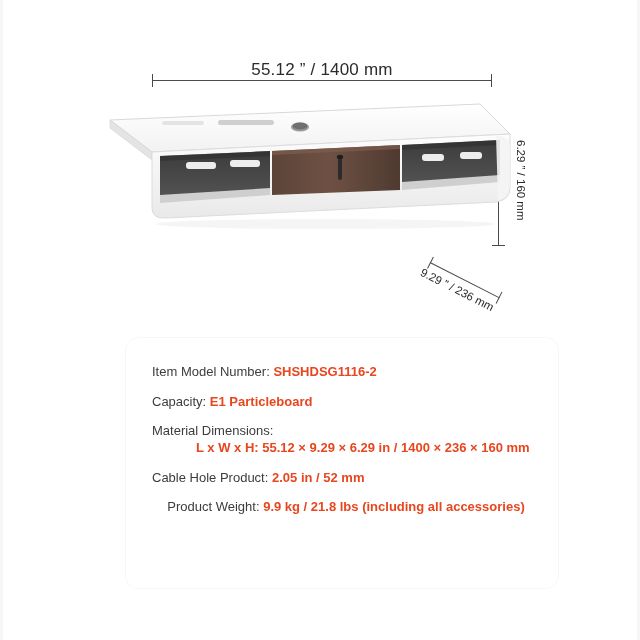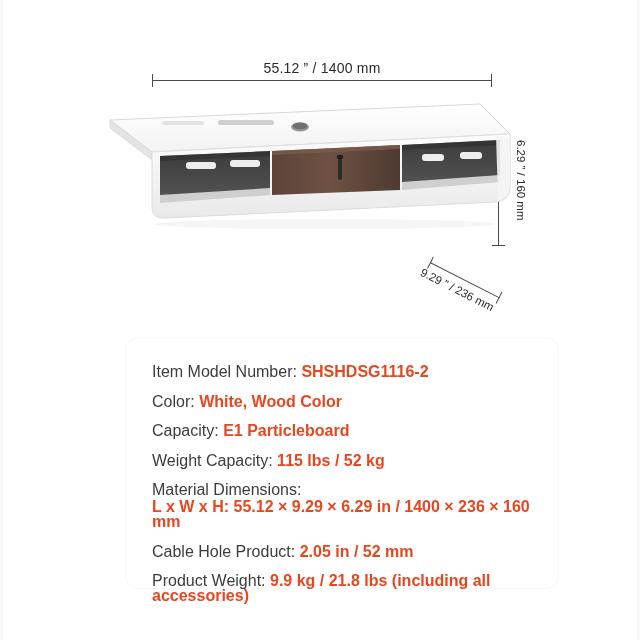--- a/index.html
+++ b/index.html
@@ -45,21 +45,21 @@
     background: #4a4a4a;
   }
   .dim-top .tick-l { left: 0; }
   .dim-top .tick-r { left: 339px; }
   .dim-top-label {
     position: absolute;
     left: 152px;
     top: 60px;
     width: 340px;
     text-align: center;
-    font-size: 14px;
+    font-size: 17px;
     color: #2b2b2b;
     letter-spacing: 0.2px;
   }
 
   
   .dim-right {
     position: absolute;
     left: 498px;
     top: 148px;
     width: 1px;
@@ -139,35 +139,36 @@
     box-shadow: 0 0 0 0.5px #f0f0f0;
   }
   .spec-list {
     position: absolute;
     left: 26px;
     top: 26px;
     right: 18px;
   }
   .spec-row {
     margin-bottom: 14.5px;
-    font-size: 16px;
+    font-size: 13px;
     line-height: 15px;
     color: #3c3c3c;
   }
-  .spec-row:last-child { margin-bottom: 0; }
+  .spec-row:last-child { margin-bottom: 0; text-align: center; }
   .spec-label {
     color: #3c3c3c;
   }
   .spec-value {
     color: #e8461e;
     font-weight: bold;
   }
   .spec-row.stacked .spec-value {
     display: block;
     margin-top: 2px;
+    margin-left: 44px;
   }
 
   
   .gutter-left, .gutter-right {
     position: absolute;
     top: 0;
     width: 3px;
     height: 640px;
     background: #f7f7f7;
   }
@@ -264,34 +265,26 @@
   </div>
 
   <div class="spec-card">
     <div class="spec-list">
 
       <div class="spec-row">
         <span class="spec-label">Item Model Number:</span>
         <span class="spec-value">SHSHDSG1116-2</span>
       </div>
 
-      <div class="spec-row">
-        <span class="spec-label">Color:</span>
-        <span class="spec-value">White, Wood Color</span>
-      </div>
 
       <div class="spec-row">
         <span class="spec-label">Capacity:</span>
         <span class="spec-value">E1 Particleboard</span>
       </div>
 
-      <div class="spec-row">
-        <span class="spec-label">Weight Capacity:</span>
-        <span class="spec-value">115 lbs / 52 kg</span>
-      </div>
 
       <div class="spec-row stacked">
         <span class="spec-label">Material Dimensions:</span>
         <span class="spec-value">L x W x H: 55.12 × 9.29 × 6.29 in / 1400 × 236 × 160 mm</span>
       </div>
 
       <div class="spec-row">
         <span class="spec-label">Cable Hole Product:</span>
         <span class="spec-value">2.05 in / 52 mm</span>
       </div>

